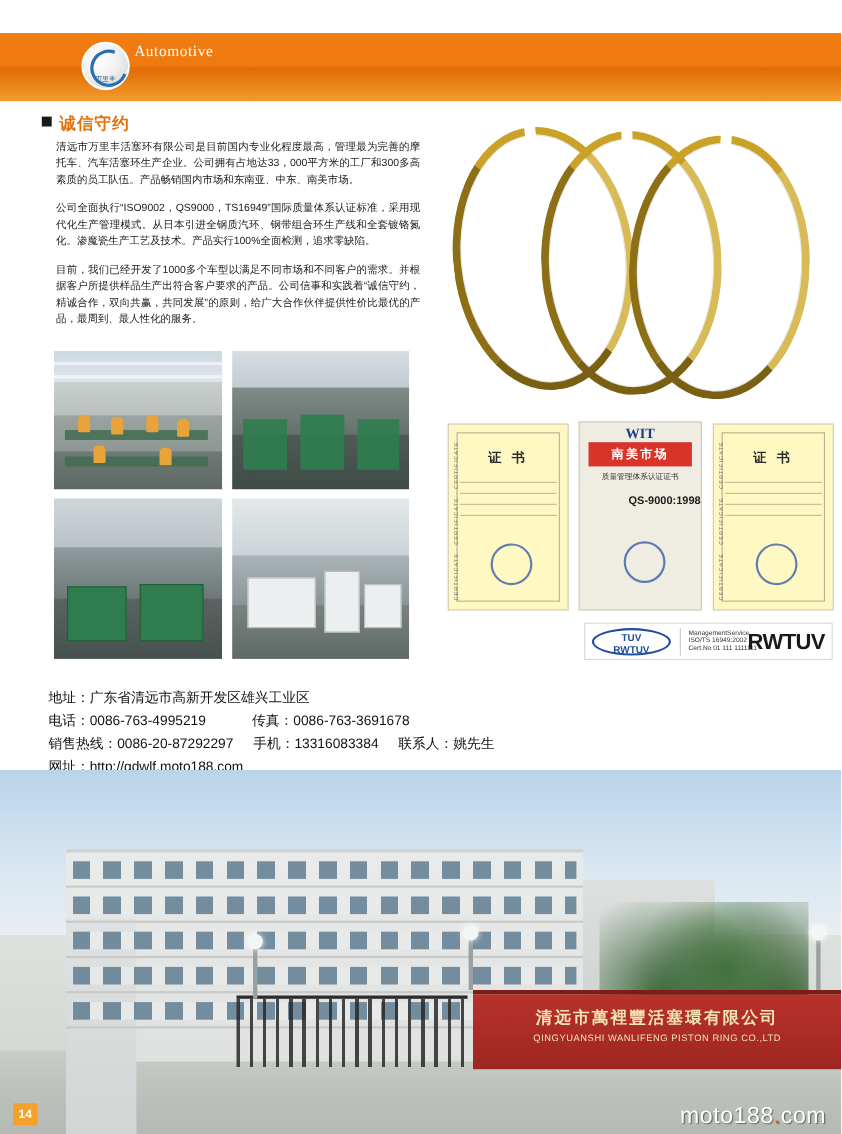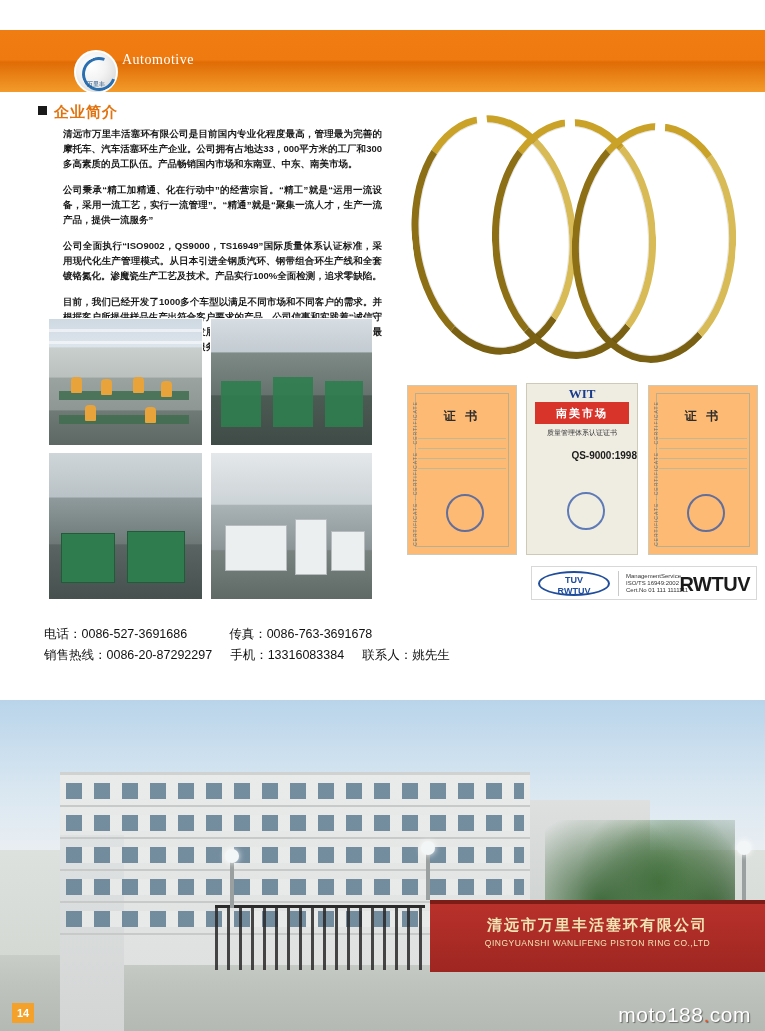--- a/index.html
+++ b/index.html
@@ -20,21 +20,21 @@
 
   
   .header {
     position: absolute;
     left: 0; top: 30px;
     width: 765px; height: 62px;
     background: linear-gradient(to bottom, #f07d12 0%, #ef7a10 48%, #e06c06 52%, #f39b2b 100%);
   }
   .header-inner {
     position: absolute;
-    left: 0; top: 12px;
+    left: 0; top: 0;
     width: 765px; height: 62px;
   }
   .logo-badge {
     position: absolute;
     left: 74px; top: 8px;
     width: 44px; height: 44px;
     border-radius: 50%;
     background: radial-gradient(circle at 38% 34%, #ffffff 0%, #f3f3f3 40%, #cfcfcf 100%);
     border: 2px solid #ffffff;
     box-sizing: border-box;
@@ -111,21 +111,21 @@
   
   .copy {
     position: absolute;
     left: 47px; top: 126px;
     width: 335px;
     font-size: 9.5px;
     line-height: 15px;
     color: #1a1a1a;
     text-align: justify;
   }
-  .copy p { margin: 0 0 11px 16px; font-weight: bold; }
+  .copy p { margin: 0 0 11px 4px; }
 
   
   .photo {
     position: absolute;
     border: 1px solid #ffffff;
     box-sizing: border-box;
     overflow: hidden;
   }
   .ph1 { left: 48px; top: 318px; width: 155px; height: 128px; }
   .ph2 { left: 210px; top: 318px; width: 163px; height: 128px; }
@@ -192,21 +192,21 @@
     position: absolute;
     left: 50%; top: -10px;
     margin-left: -5px;
     width: 10px; height: 16px;
     background: #ffffff;
   }
 
   
   .cert {
     position: absolute;
-    background: #fdba74;
+    background: #fef9c3;
     border: 1px solid #cfc9b8;
     box-sizing: border-box;
   }
   .cert .inner {
     position: absolute; inset: 7px;
     border: 1px solid #b9ae8d;
   }
   .cert .ct {
     position: absolute; left: 0; right: 0; top: 22px;
     text-align: center;
@@ -410,26 +410,25 @@
     <div class="header-inner">
       <div class="logo-badge">
         <div class="ring-mark"></div>
         <div class="mark-text">万里丰</div>
       </div>
       <div class="brand-en-top">Automotive</div>
     </div>
   </div>
 
   <div class="section-title">
-    <span class="sq"></span><span>企业简介</span>
+    <span class="sq"></span><span>诚信守约</span>
   </div>
 
   <div class="copy">
     <p>清远市万里丰活塞环有限公司是目前国内专业化程度最高，管理最为完善的摩托车、汽车活塞环生产企业。公司拥有占地达33，000平方米的工厂和300多高素质的员工队伍。产品畅销国内市场和东南亚、中东、南美市场。</p>
-    <p>公司秉承“精工加精通、化在行动中”的经营宗旨。“精工”就是“运用一流设备，采用一流工艺，实行一流管理”。“精通”就是“聚集一流人才，生产一流产品，提供一流服务”</p>
     <p>公司全面执行“ISO9002，QS9000，TS16949”国际质量体系认证标准，采用现代化生产管理模式。从日本引进全钢质汽环、钢带组合环生产线和全套镀铬氮化。渗魔瓷生产工艺及技术。产品实行100%全面检测，追求零缺陷。</p>
     <p>目前，我们已经开发了1000多个车型以满足不同市场和不同客户的需求。并根据客户所提供样品生产出符合客户要求的产品。公司信事和实践着“诚信守约，精诚合作，双向共赢，共同发展”的原则，给广大合作伙伴提供性价比最优的产品，最周到、最人性化的服务。</p>
   </div>
 
   <div class="photo ph1">
     <div class="factory-a">
       <div class="beam" style="top:10px"></div>
       <div class="beam" style="top:22px"></div>
       <div class="bench" style="left:10px; top:72px; width:130px;"></div>
       <div class="bench" style="left:10px; top:96px; width:130px;"></div>
@@ -518,24 +517,30 @@
     <div class="tuv-ms">
       <div>ManagementService</div>
       <div>ISO/TS 16949:2002</div>
       <div>Cert.No 01 111 1111111</div>
     </div>
     <div class="rwtuv">RWTUV</div>
   </div>
 
   <div class="contact">
     <div class="row">
-      <span>电话：</span><span>0086-527-3691686</span><span class="gap-l"></span><span>传真：</span><span>0086-763-3691678</span>
+      <span>地址：</span><span>广东省清远市高新开发区雄兴工业区</span>
+    </div>
+    <div class="row">
+      <span>电话：</span><span>0086-763-4995219</span><span class="gap-l"></span><span>传真：</span><span>0086-763-3691678</span>
     </div>
     <div class="row">
       <span>销售热线：</span><span>0086-20-87292297</span><span class="gap-s"></span><span>手机：</span><span>13316083384</span><span class="gap-s"></span><span>联系人：</span><span>姚先生</span>
+    </div>
+    <div class="row">
+      <span>网址：</span><span>http://gdwlf.moto188.com</span>
     </div>
   </div>
 
   <div class="building">
     <div class="sky"></div>
     <div class="ground"></div>
     <div class="bldg-right"></div>
     <div class="trees"></div>
     <div class="bldg-main">
       <div class="tower"></div>
@@ -544,21 +549,21 @@
       <div class="floor" style="top:64px"></div>
       <div class="floor" style="top:96px"></div>
       <div class="floor" style="top:128px"></div>
       <div class="winrow" style="top:8px"></div>
       <div class="winrow" style="top:40px"></div>
       <div class="winrow" style="top:72px"></div>
       <div class="winrow" style="top:104px"></div>
       <div class="winrow" style="top:136px"></div>
     </div>
     <div class="wall">
-      <div class="wcn">清远市万里丰活塞环有限公司</div>
+      <div class="wcn">清远市萬裡豐活塞環有限公司</div>
       <div class="wen">QINGYUANSHI WANLIFENG PISTON RING CO.,LTD</div>
     </div>
     <div class="gate"></div>
     <div class="lamp" style="left:230px; top:160px;"></div>
     <div class="lamp" style="left:426px; top:152px;"></div>
     <div class="lamp" style="left:742px; top:152px;"></div>
   </div>
 
   <div class="page-num">14</div>
   <div class="site-footer"><span>moto188</span><span class="dot">.</span><span class="com">com</span></div>

